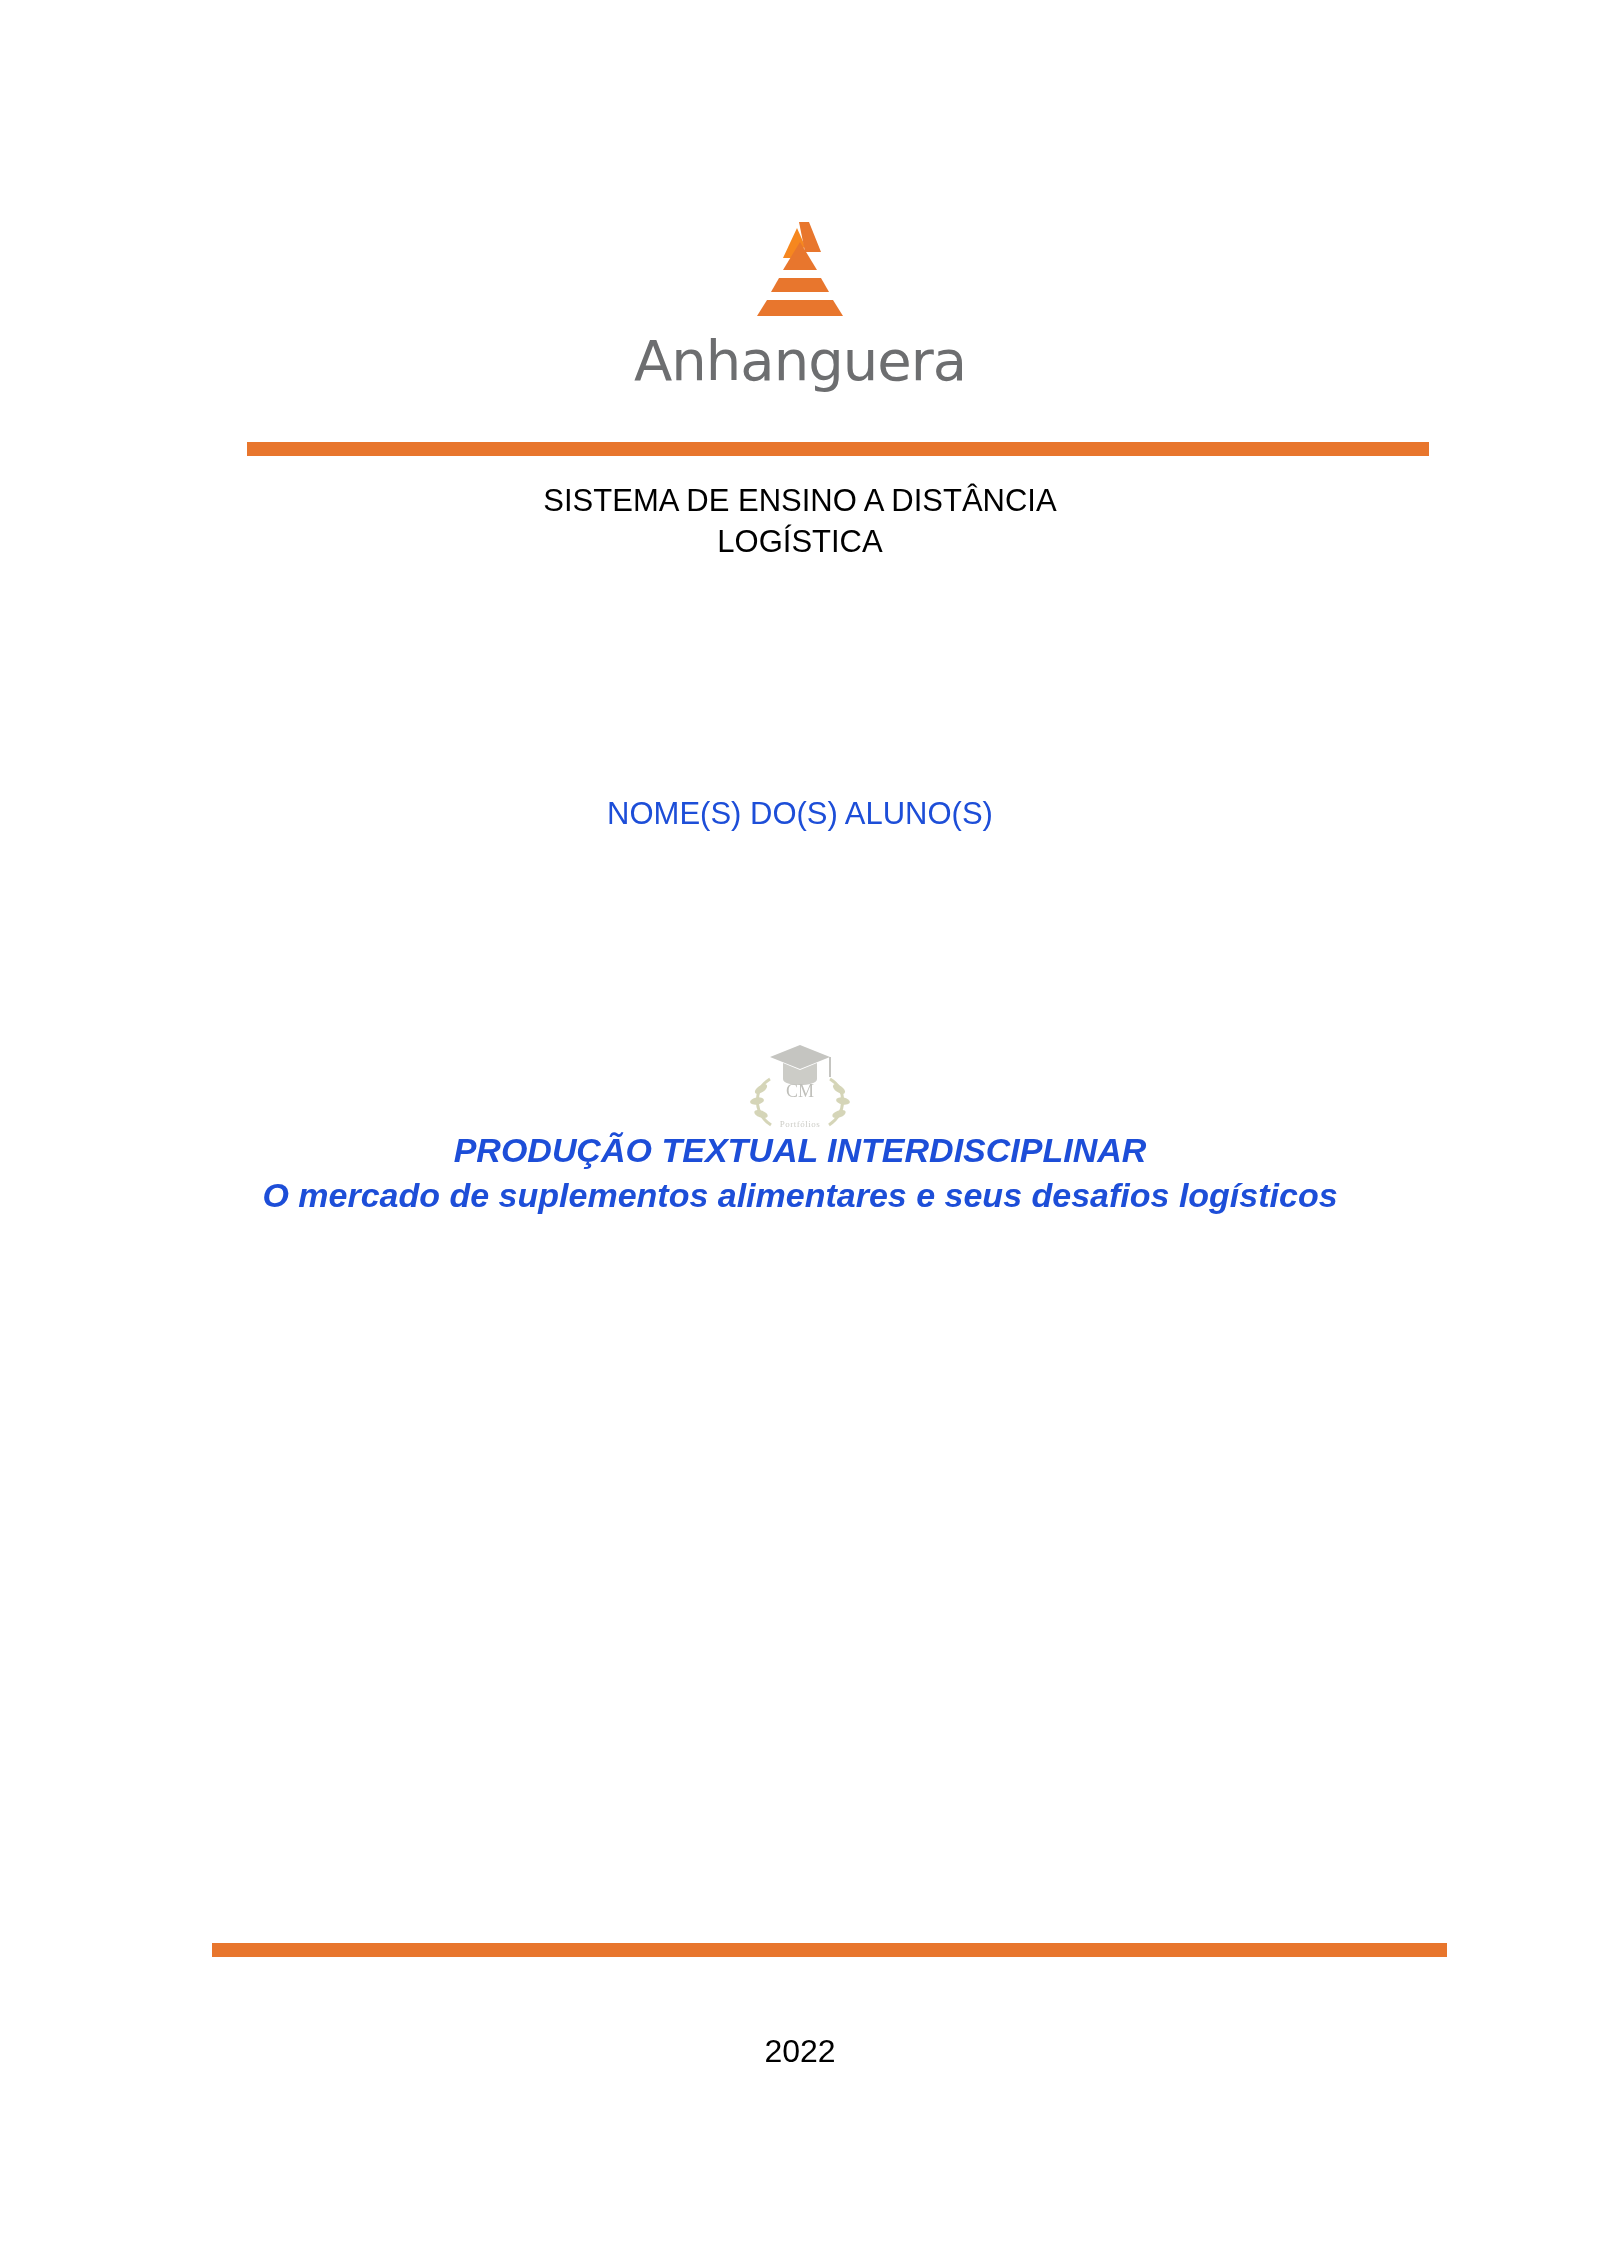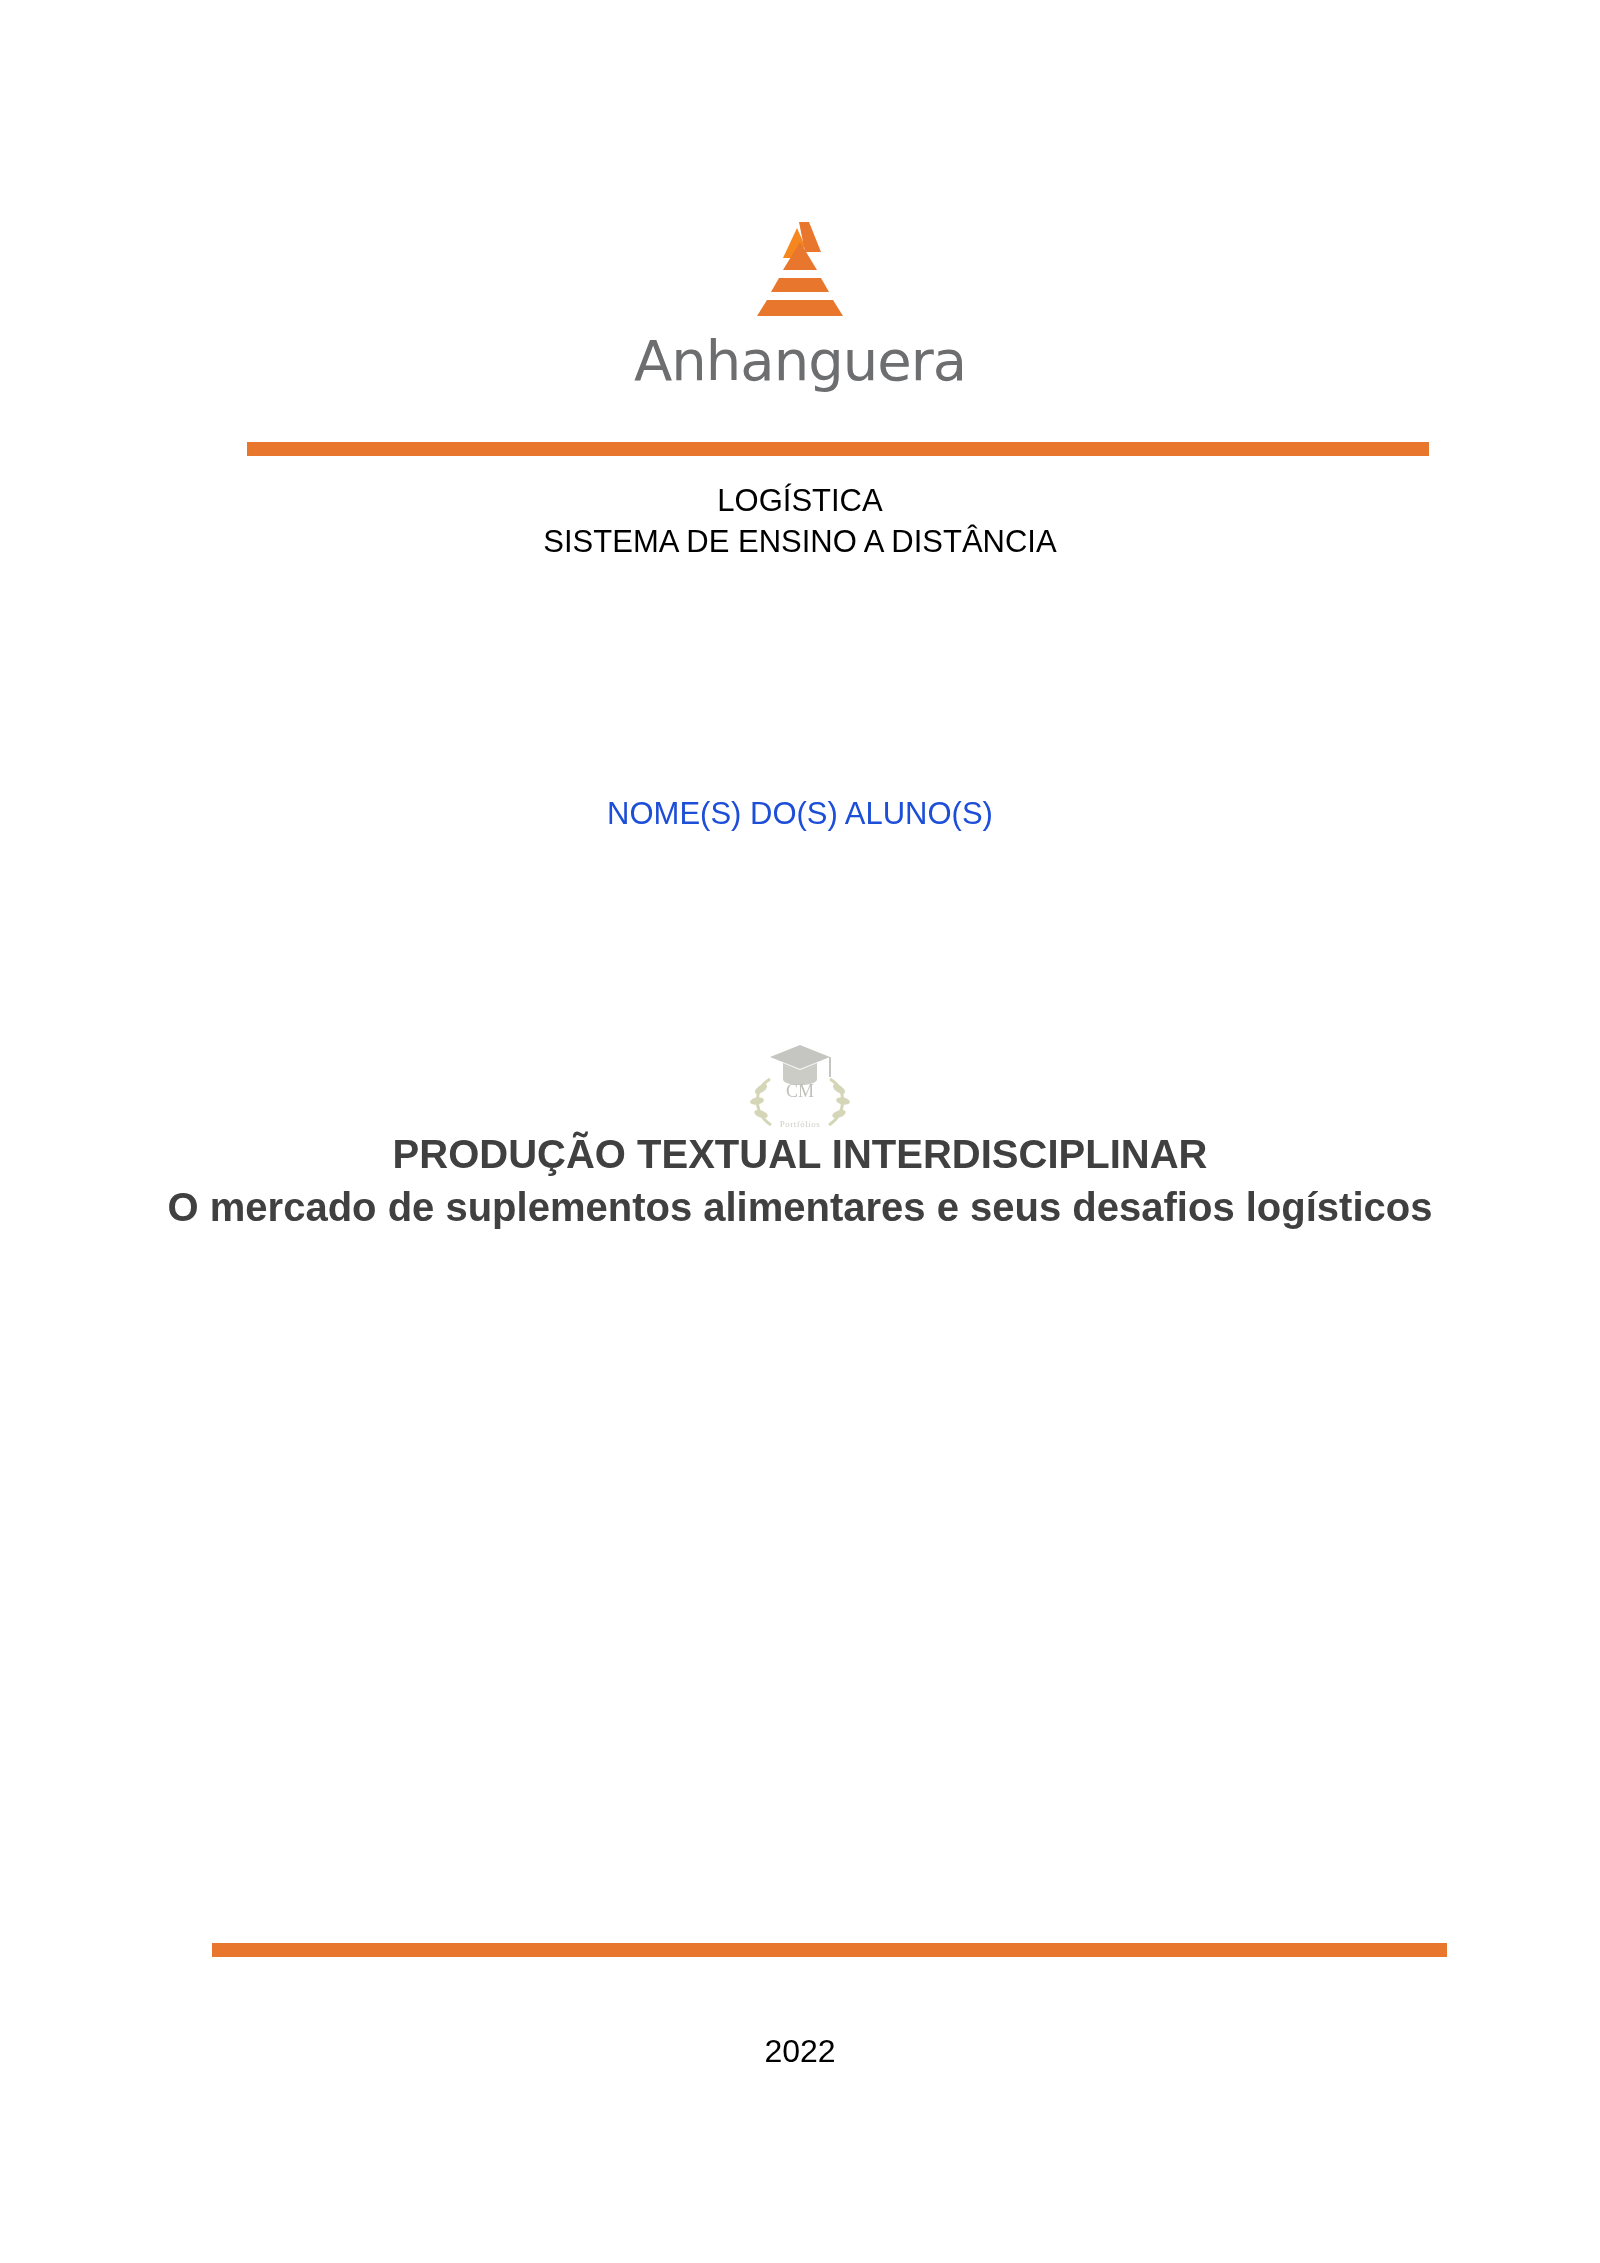--- a/index.html
+++ b/index.html
@@ -77,24 +77,25 @@
   }
   .students {
     top: 796px;
     font-size: 31px;
     color: #1d4ed8;
   }
   .title-block {
     top: 1128px;
   }
   .title-line {
-    font-size: 40px;
+    font-size: 34px;
     font-weight: bold;
     line-height: 1.33;
-    color: #404040;
+    color: #1d4ed8;
+    font-style: italic;
   }
   .footer-city {
     top: 1990px;
     font-size: 28px;
     color: #FF0000;
     line-height: 1.38;
   }
   .footer-year {
     top: 2029px;
     font-size: 32px;
@@ -140,22 +141,22 @@
       <path d="M54 66 L96 66 L104 80 L46 80 Z" fill="#E8762D"></path>
       <path d="M42 88 L108 88 L118 104 L32 104 Z" fill="#E8762D"></path>
       <path d="M75 52 L83 64 L67 64 Z" fill="#ffffff" opacity="0"></path>
     </svg>
     <div class="logo-word">Anhanguera</div>
   </div>
 
   <div class="rule rule-top"></div>
 
   <div class="center-block institution">
+    <div>SISTEMA DE ENSINO A DISTÂNCIA</div>
     <div>LOGÍSTICA</div>
-    <div>SISTEMA DE ENSINO A DISTÂNCIA</div>
   </div>
 
   <div class="center-block students">NOME(S) DO(S) ALUNO(S)</div>
 
   <div class="watermark" aria-hidden="true">
     <svg viewBox="0 0 150 110" width="150" height="110">
 
       <path d="M75 10 L105 22 L75 34 L45 22 Z" fill="#5c5c4f"></path>
       <path d="M58 28 L58 44 C58 52 92 52 92 44 L92 28 L75 35 Z" fill="#6e6e60"></path>
       <line x1="105" y1="22" x2="105" y2="42" stroke="#5c5c4f" stroke-width="2"></line>

